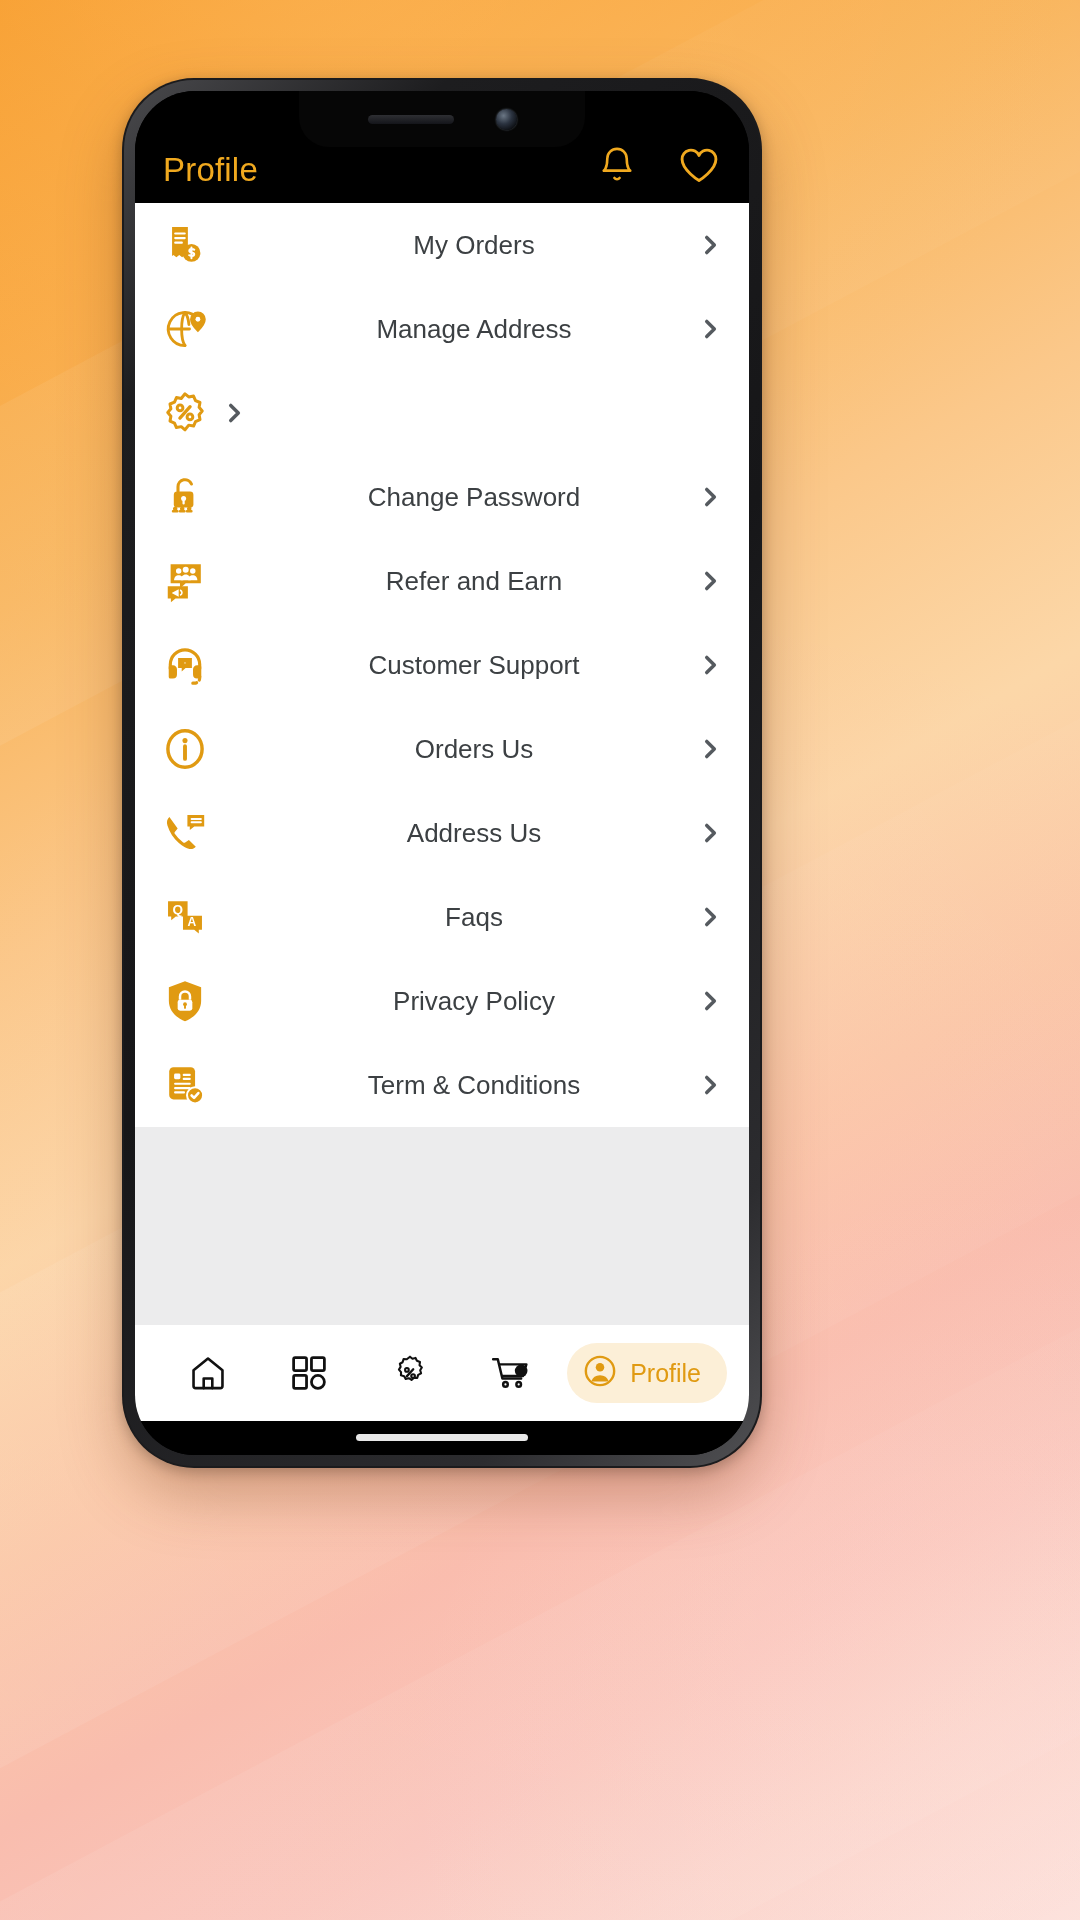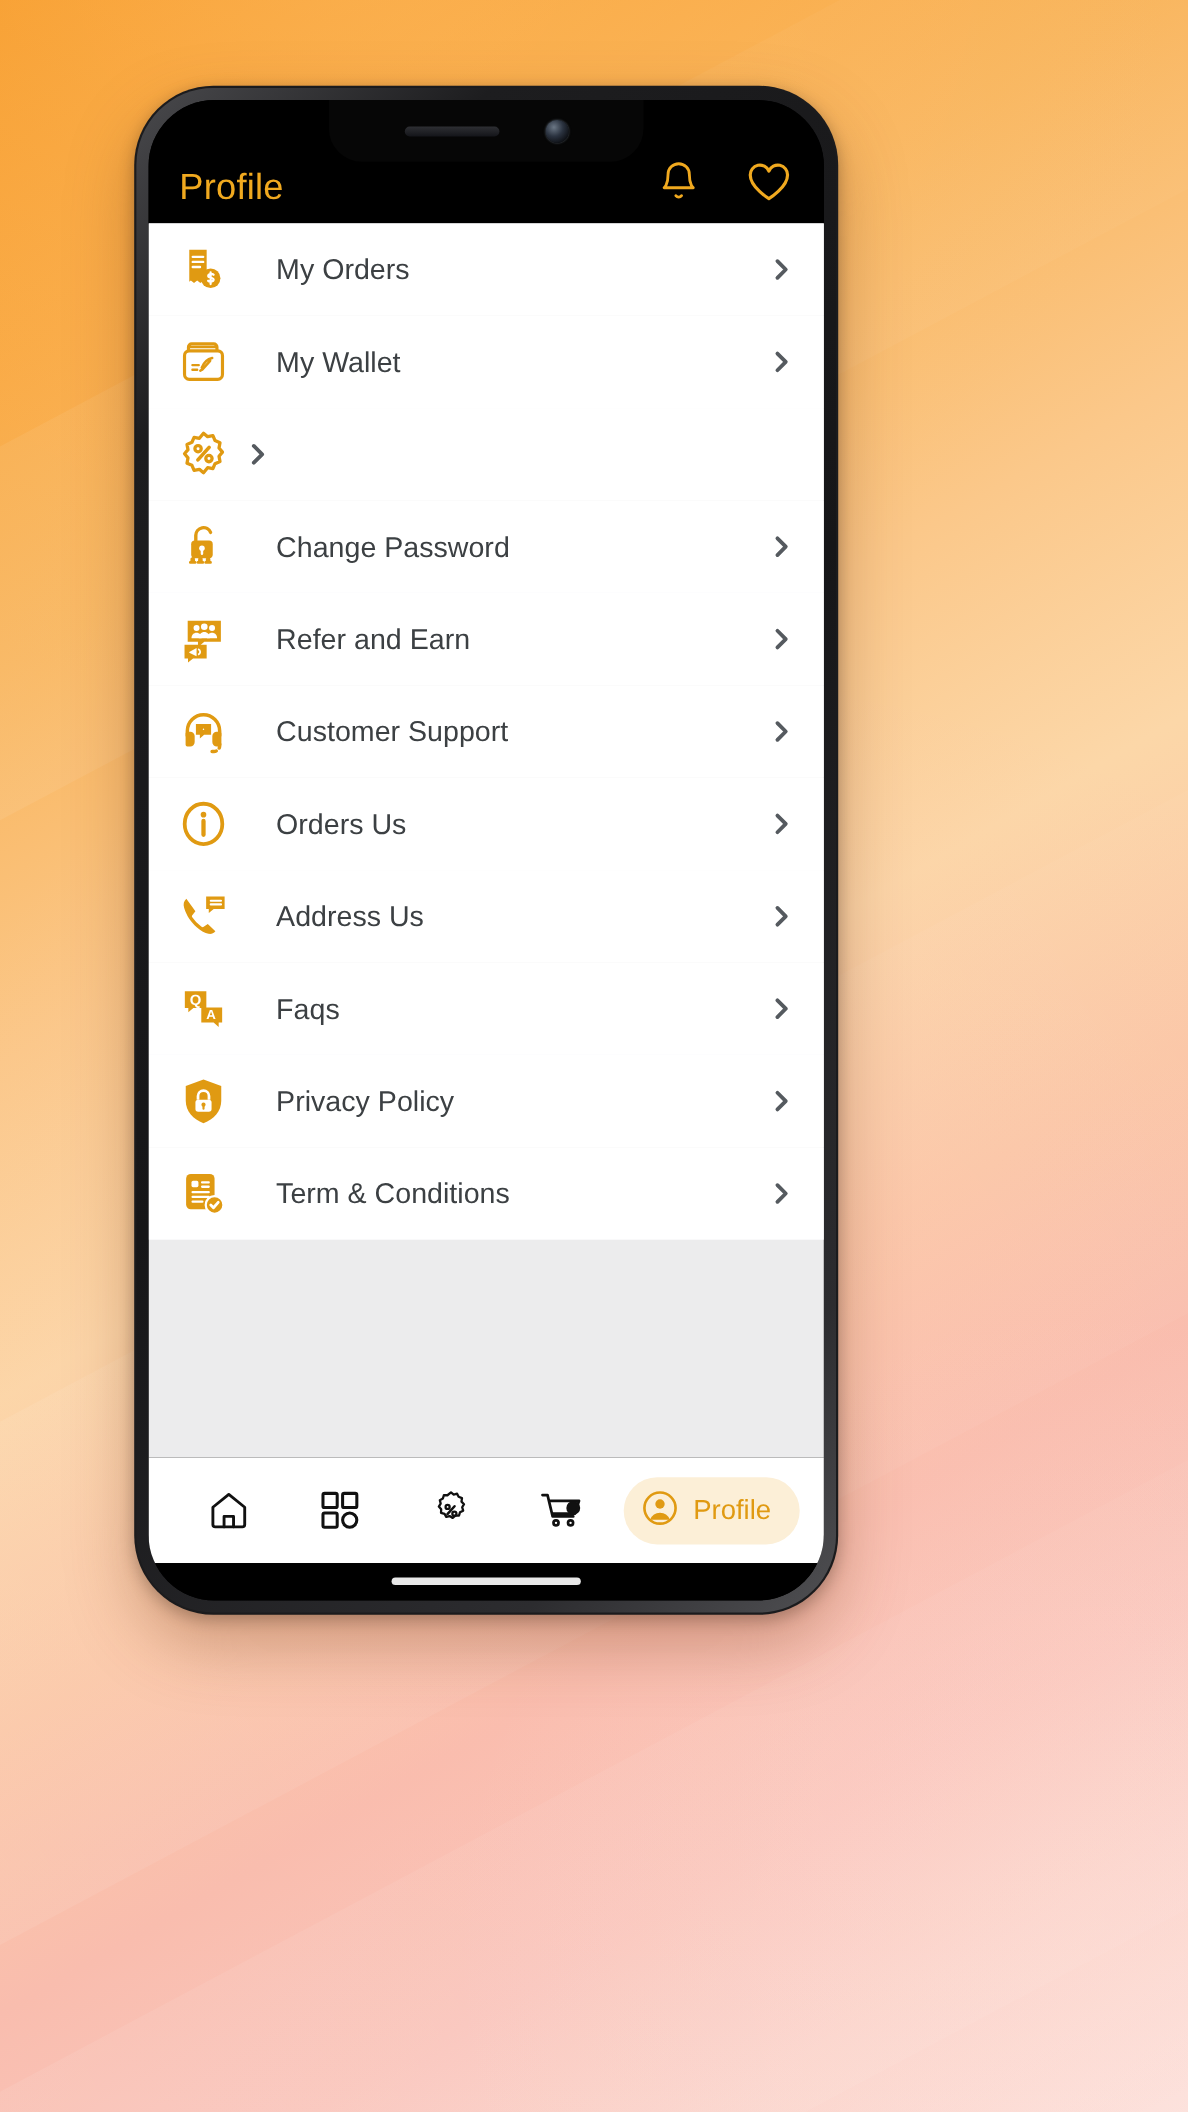--- a/index.html
+++ b/index.html
@@ -39,20 +39,21 @@
   .s3 { left:-400px; top:1500px; height:360px; }
 
   
   .device {
     position:absolute; left:122px; top:78px;
     width:640px; height:1390px;
     background:#1b1b1d;
     border-radius:72px;
     box-shadow:0 26px 60px rgba(120,60,20,.34), 0 4px 14px rgba(0,0,0,.25);
     padding:13px;
+    text-align:center;
   }
   .device::before{ 
     content:""; position:absolute; inset:2px;
     border-radius:70px;
     background:linear-gradient(135deg,#4a4a4d 0%,#1d1d1f 16%,#161618 52%,#2c2c2f 86%,#505053 100%);
     z-index:0;
   }
   .screen {
     position:relative; z-index:1;
     width:100%; height:100%;
@@ -194,38 +195,37 @@
           </svg>
         </span>
         <span class="row-label">My Orders</span>
         <span class="chev">
           <svg width="26" height="26" viewBox="0 0 24 24" fill="none" stroke="#555a5f" stroke-width="3.2" stroke-linecap="round" stroke-linejoin="round">
               <path d="M9 5l7 7-7 7"></path>
             </svg>
         </span>
       </div>
 
-
-      <div class="row">
-        <span class="row-icon">
-          <svg width="46" height="46" viewBox="0 0 32 32" fill="none" stroke="#e09a12" stroke-width="2" stroke-linejoin="round">
-            <rect x="4" y="9" width="24" height="18" rx="3"></rect>
-            <path d="M6.5 9V6.6a2 2 0 0 1 2-2h14a2 2 0 0 1 2 2V9"></path>
-            <path d="M6.5 6.6h18" stroke-width="1.6"></path>
-            <path d="M21.5 13.5c-2.8.6-5.4 3-6.6 6.2M14 21.5l1.2-.6 5-5.6" stroke-width="1.6" stroke-linecap="round"></path>
-            <path d="M9 18h4M9 21h3" stroke-width="1.5" stroke-linecap="round"></path>
-          </svg>
-        </span>
-        <span class="row-label">My Wallet</span>
-        <span class="chev">
-          <svg width="26" height="26" viewBox="0 0 24 24" fill="none" stroke="#555a5f" stroke-width="3.2" stroke-linecap="round" stroke-linejoin="round">
-              <path d="M9 5l7 7-7 7"></path>
-            </svg>
-        </span>
-      </div>
+      <div class="row">
+        <span class="row-icon">
+          <svg width="48" height="48" viewBox="0 0 32 32" fill="none" stroke="#e09a12" stroke-width="1.9" stroke-linecap="round">
+            <path d="M16 27A11 11 0 1 1 24.5 9.2"></path>
+            <path d="M5 16h14M16 5c-3 4-3 18 0 22M16 5c1.6 2 2.4 5.2 2.6 8"></path>
+            <path d="M24.6 5.2a4.3 4.3 0 0 1 4.3 4.3c0 3.1-4.3 7.3-4.3 7.3s-4.3-4.2-4.3-7.3a4.3 4.3 0 0 1 4.3-4.3z" fill="#e09a12" stroke="#e09a12"></path>
+            <circle cx="24.6" cy="9.5" r="1.6" fill="#fff" stroke="none"></circle>
+          </svg>
+        </span>
+        <span class="row-label">Manage Address</span>
+        <span class="chev">
+          <svg width="26" height="26" viewBox="0 0 24 24" fill="none" stroke="#555a5f" stroke-width="3.2" stroke-linecap="round" stroke-linejoin="round">
+              <path d="M9 5l7 7-7 7"></path>
+            </svg>
+        </span>
+      </div>
+
 
       <div class="row">
         <span class="row-icon">
           <svg width="48" height="48" viewBox="0 0 32 32" fill="none" stroke="#e09a12" stroke-width="2" stroke-linejoin="round">
             <path d="M16 3.2l2.5 2.1 3.2-.6 1.3 3 3 1.3-.6 3.2 2.1 2.5-2.1 2.5.6 3.2-3 1.3-1.3 3-3.2-.6L16 27.2l-2.5-2.1-3.2.6-1.3-3-3-1.3.6-3.2L4.5 15.7l2.1-2.5-.6-3.2 3-1.3 1.3-3 3.2.6z"></path>
             <path d="M12.6 19.4l6.8-7.6" stroke-width="2.2" stroke-linecap="round"></path>
             <circle cx="12.7" cy="12.6" r="1.9"></circle>
             <circle cx="19.3" cy="18.6" r="1.9"></circle>
           </svg>
         </span>

